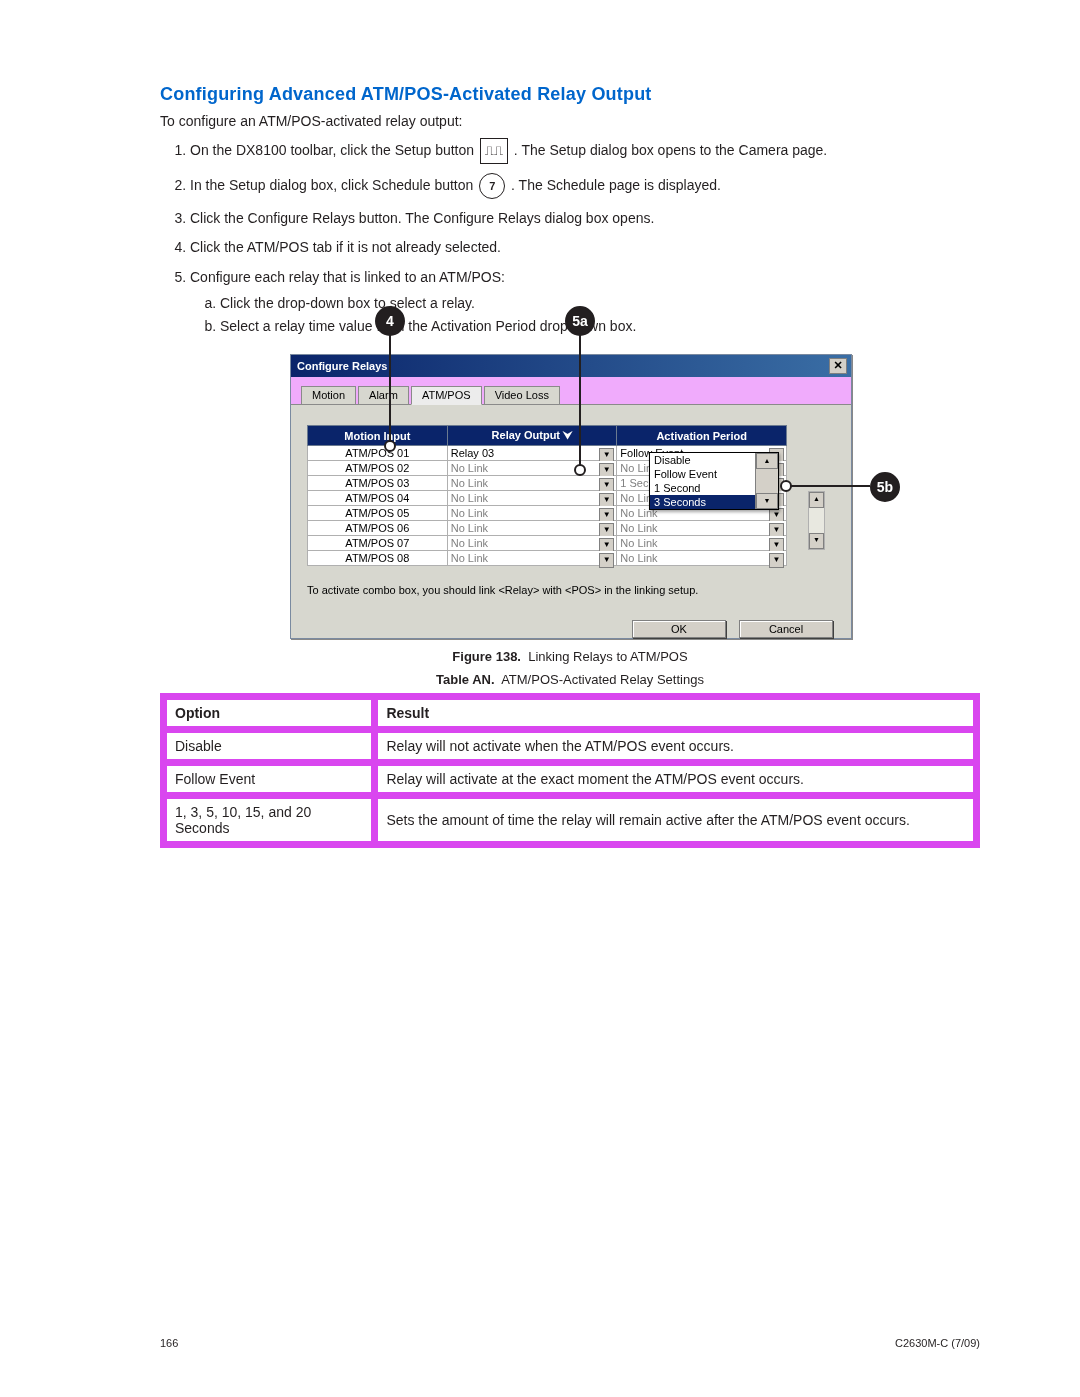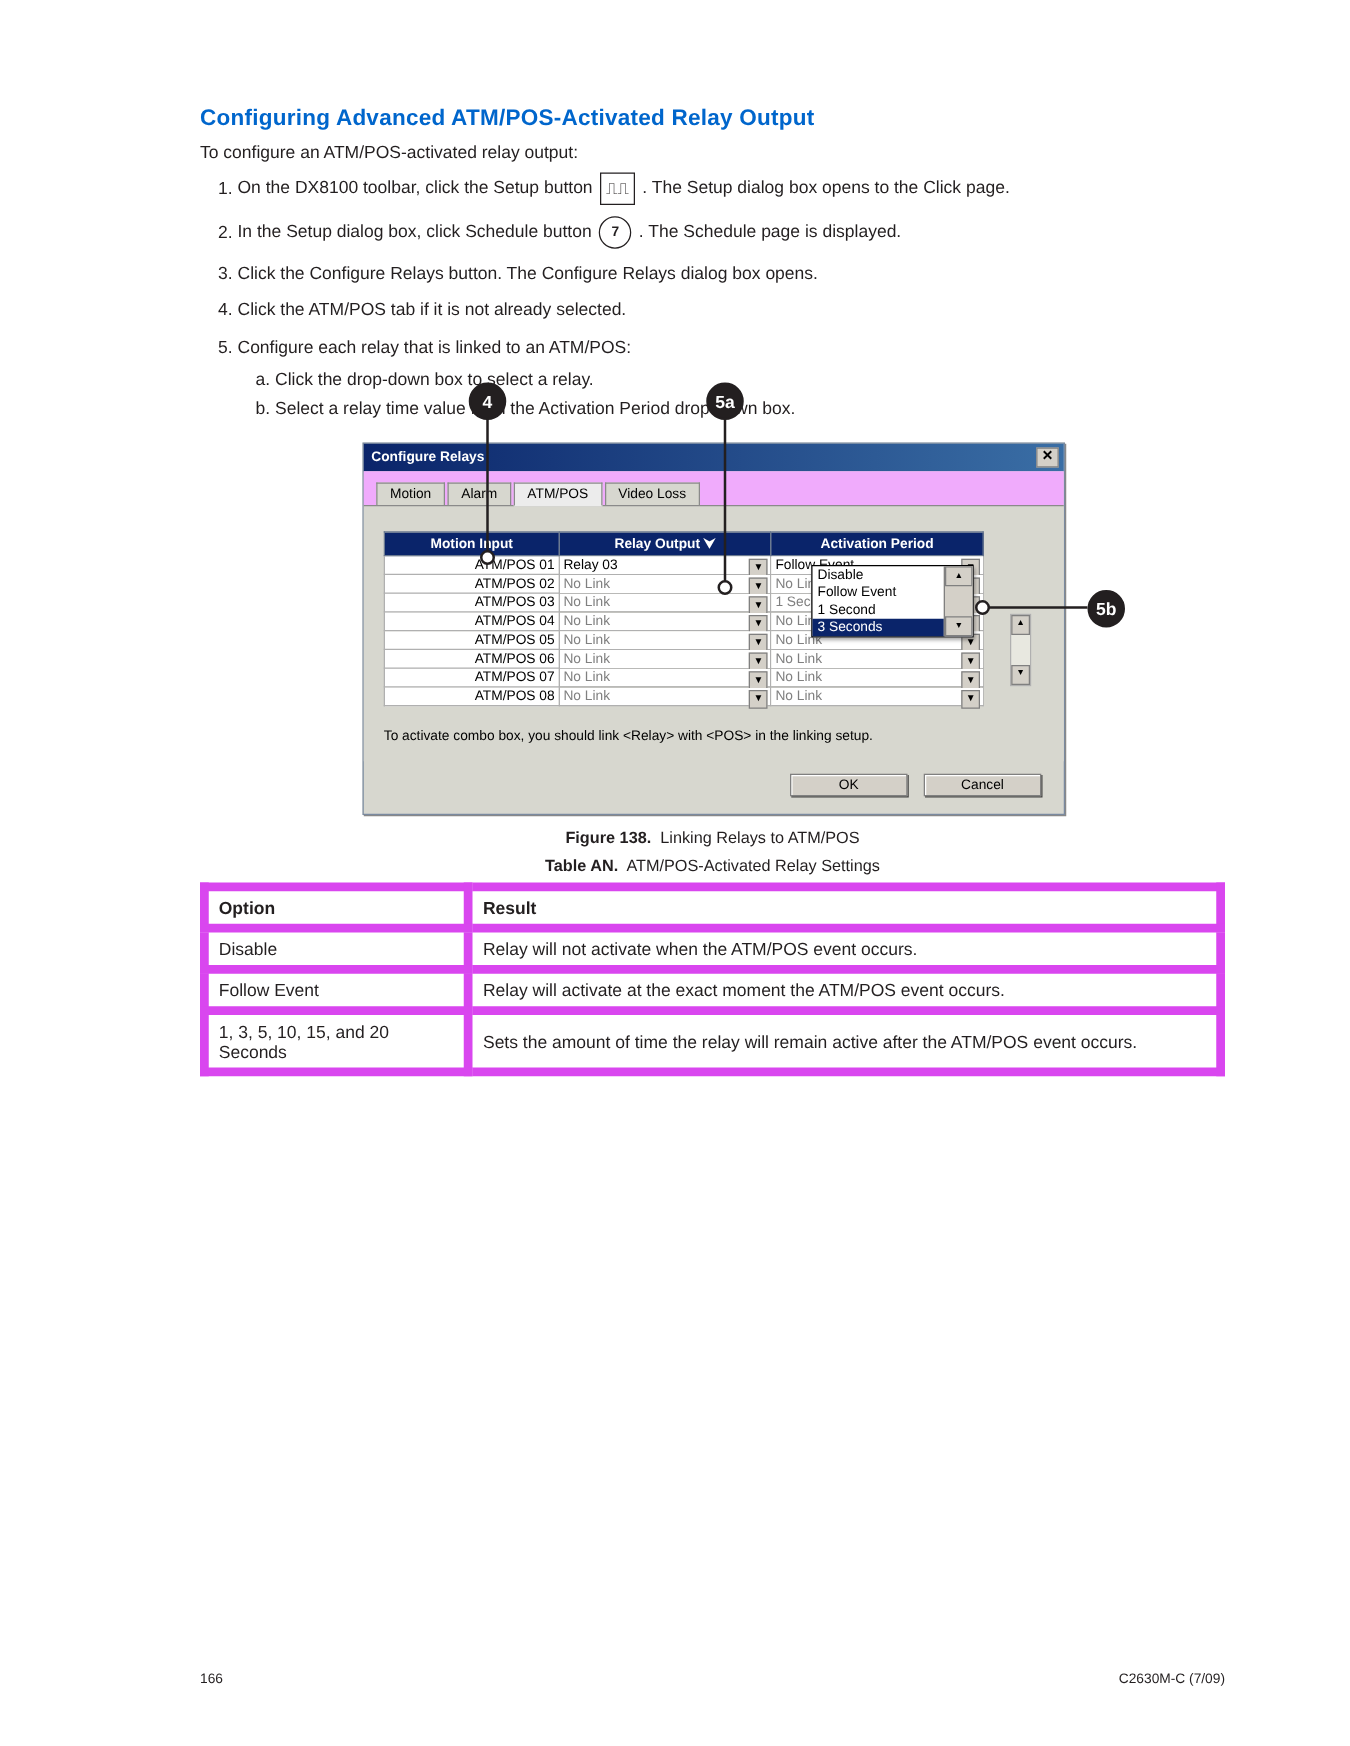--- a/index.html
+++ b/index.html
@@ -132,21 +132,21 @@
   .cr-table thead td {
     background:#0a246a; color:#fff; font-weight:bold; font-size:11px;
     padding: 3px 6px; border:1px solid #6b7a90; text-align:center;
   }
   .cr-table tbody td {
     background:#fff; border:1px solid #b0b0b0;
     padding: 1px 3px;
     font-size: 11px;
     color:#808080;
   }
-  .cr-table tbody td.in { text-align:right; color:#000;}
+  .cr-table tbody td.in { text-align:center; color:#000;}
   .drop-cell { position:relative; }
   .drop-cell .dd-arrow {
     position:absolute; right:2px; top:2px;
     width:13px; height:13px;
     background:#d4d0c8;
     border:1px solid #808080;
     font-size:8px; line-height:12px; text-align:center;
     color:#000;
   }
   .drop-open {
@@ -166,21 +166,21 @@
     background:#d4d0c8; border-left:1px solid #808080;
   }
   .drop-open .sb .up,.drop-open .sb .dn{
     position:absolute; left:0; width:12px; height:12px;
     border:1px solid #808080; background:#d4d0c8;
     font-size:7px; text-align:center; line-height:11px;
   }
   .drop-open .sb .up{top:0;} .drop-open .sb .dn{bottom:0;}
 
   .hint { font-size:11px; color:#000; margin-top:18px;}
-  .dlg-buttons { text-align:right; padding: 10px 18px 14px 0;}
+  .dlg-buttons { text-align:right; padding: 10px 18px 0 0;}
   .dlg-btn {
     display:inline-block;
     min-width:64px;
     padding:2px 14px;
     border:1px solid #808080;
     background:#d4d0c8;
     font-size:11px;
     color:#000;
     margin-left:10px;
     text-align:center;
@@ -224,21 +224,21 @@
 
 <div class="page">
 
   <h2 class="section-title">Configuring Advanced ATM/POS-Activated Relay Output</h2>
   <p class="intro">To configure an ATM/POS-activated relay output:</p>
 
   <ol class="steps">
     <li>
       <span>On the DX8100 toolbar, click the Setup button </span>
       <span class="icon-boxed">⎍⎍</span>
-      <span>. The Setup dialog box opens to the Click page.</span>
+      <span>. The Setup dialog box opens to the Camera page.</span>
     </li>
     <li>
       <span>In the Setup dialog box, click Schedule button </span>
       <span class="icon-circled">7</span>
       <span>. The Schedule page is displayed.</span>
     </li>
     <li>Click the Configure Relays button. The Configure Relays dialog box opens.</li>
     <li>Click the ATM/POS tab if it is not already selected.</li>
     <li>
       <span>Configure each relay that is linked to an ATM/POS:</span>

